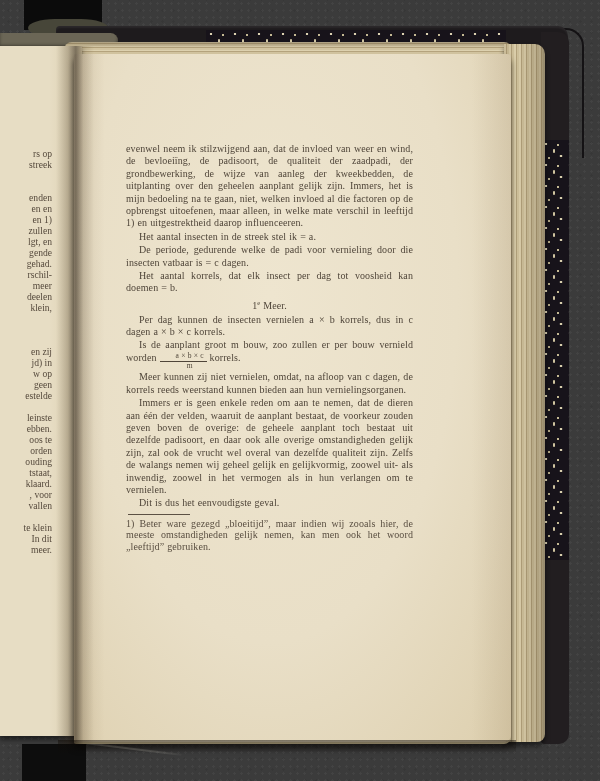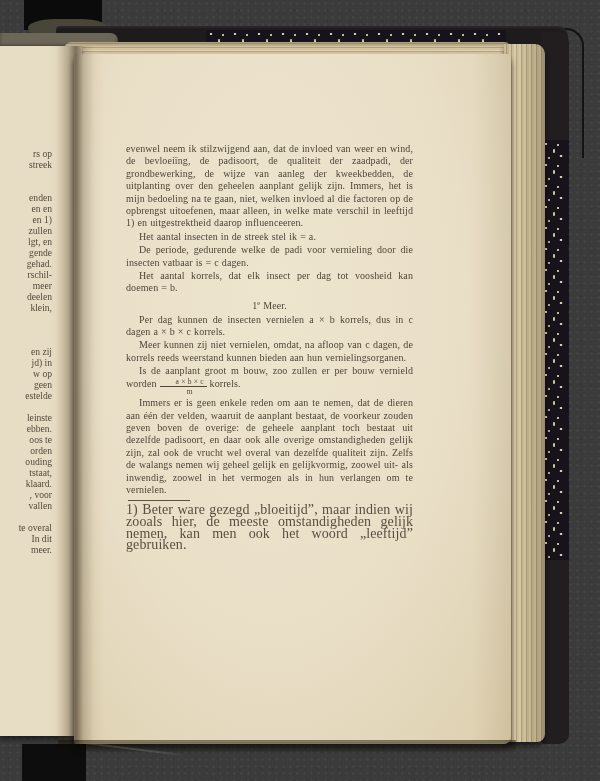--- a/index.html
+++ b/index.html
@@ -84,21 +84,21 @@
     font-size:10px; line-height:12.4px; letter-spacing:0.1px; word-spacing:0.4px;
     text-align:justify; }
   .textcol p { margin:1px 12px 0 0; }
   .textcol p.ind { text-indent:13px; }
   .heading { text-align:center; text-indent:0 !important; margin-top:2px !important; }
   .heading sup { font-size:6.5px; }
   .frac { display:inline-block; text-align:center; vertical-align:-7px; line-height:1.1; letter-spacing:0; }
   .frac .num { display:block; font-size:7.5px; padding:0 3px 0.5px 3px; border-bottom:1px solid #4f4539; }
   .frac .den { display:block; font-size:7.5px; padding-top:0.5px; }
   .footnote-rule { width:62px; height:0; border-top:1px solid #5c5144; margin:4px 0 3px 2px; }
-  .footnote { font-size:14px; line-height:11.6px; text-align:justify; letter-spacing:0.1px;
+  .footnote { font-size:10px; line-height:11.6px; text-align:justify; letter-spacing:0.1px;
     color:#594e41; margin:0; }
 
   
   .fragments { position:absolute; left:0; top:102px; width:52px; text-align:right;
     font-size:9.6px; color:#55493c; }
   .fragments .frag { height:11px; line-height:11px; white-space:nowrap; overflow:visible; }
 </style>
 </head>
 <body>
 
@@ -151,44 +151,45 @@
         <div class="frag">leinste</div>
         <div class="frag">ebben.</div>
         <div class="frag">oos te</div>
         <div class="frag">orden</div>
         <div class="frag">ouding</div>
         <div class="frag">tstaat,</div>
         <div class="frag">klaard.</div>
         <div class="frag">, voor</div>
         <div class="frag">vallen</div>
         <div class="frag"></div>
-        <div class="frag">te overal</div>
+        <div class="frag">te klein</div>
         <div class="frag">In dit</div>
         <div class="frag">meer.</div>
       </div>
   </div>
 
   <div class="abs right-page">
 
     <div class="textcol ink">
       <p>evenwel neem ik stilzwijgend aan, dat de invloed van weer en wind, de bevloeiïng, de padisoort, de qualiteit der zaadpadi, der grondbewerking, de wijze van aanleg der kweekbedden, de uitplanting over den geheelen aanplant gelijk zijn. Immers, het is mijn bedoeling na te gaan, niet, welken invloed al die factoren op de opbrengst uitoefenen, maar alleen, in welke mate verschil in leeftijd 1) en uitgestrektheid daarop influenceeren.</p>
       <p class="ind">Het aantal insecten in de streek stel ik = a.</p>
       <p class="ind">De periode, gedurende welke de padi voor vernieling door die insecten vatbaar is = c dagen.</p>
       <p class="ind">Het aantal korrels, dat elk insect per dag tot voosheid kan doemen = b.</p>
 
       <p class="heading"><span>1</span><sup>e</sup><span> Meer.</span></p>
 
       <p class="ind">Per dag kunnen de insecten vernielen a × b korrels, dus in c dagen a × b × c korrels.</p>
-      <p class="ind">Meer kunnen zij niet vernielen, omdat, na afloop van c dagen, de korrels reeds weerstand kunnen bieden aan hun vernielingsorganen.</p>
-
       <p class="ind"><span>Is de aanplant groot m bouw, zoo zullen er per bouw vernield worden</span>
         <span class="frac"><span class="num">a × b × c</span><span class="den">m</span></span>
         <span>korrels.</span></p>
 
+      <p class="ind">Meer kunnen zij niet vernielen, omdat, na afloop van c dagen, de korrels reeds weerstand kunnen bieden aan hun vernielingsorganen.</p>
+
       <p class="ind">Immers er is geen enkele reden om aan te nemen, dat de dieren aan één der velden, waaruit de aanplant bestaat, de voorkeur zouden geven boven de overige: de geheele aanplant toch bestaat uit dezelfde padisoort, en daar ook alle overige omstandigheden gelijk zijn, zal ook de vrucht wel overal van dezelfde qualiteit zijn. Zelfs de walangs nemen wij geheel gelijk en gelijkvormig, zoowel uit- als inwendig, zoowel in het vermogen als in hun verlangen om te vernielen.</p>
+      <p class="ind">Dit is dus het eenvoudigste geval.</p>
 
       <div class="footnote-rule"></div>
       <p class="footnote">1) Beter ware gezegd „bloeitijd”, maar indien wij zooals hier, de meeste omstandigheden gelijk nemen, kan men ook het woord „leeftijd” gebruiken.</p>
     </div>
   </div>
 
   <div class="abs gutter"></div>
   <div class="abs shadow-bottom"></div>
 
 </div>

